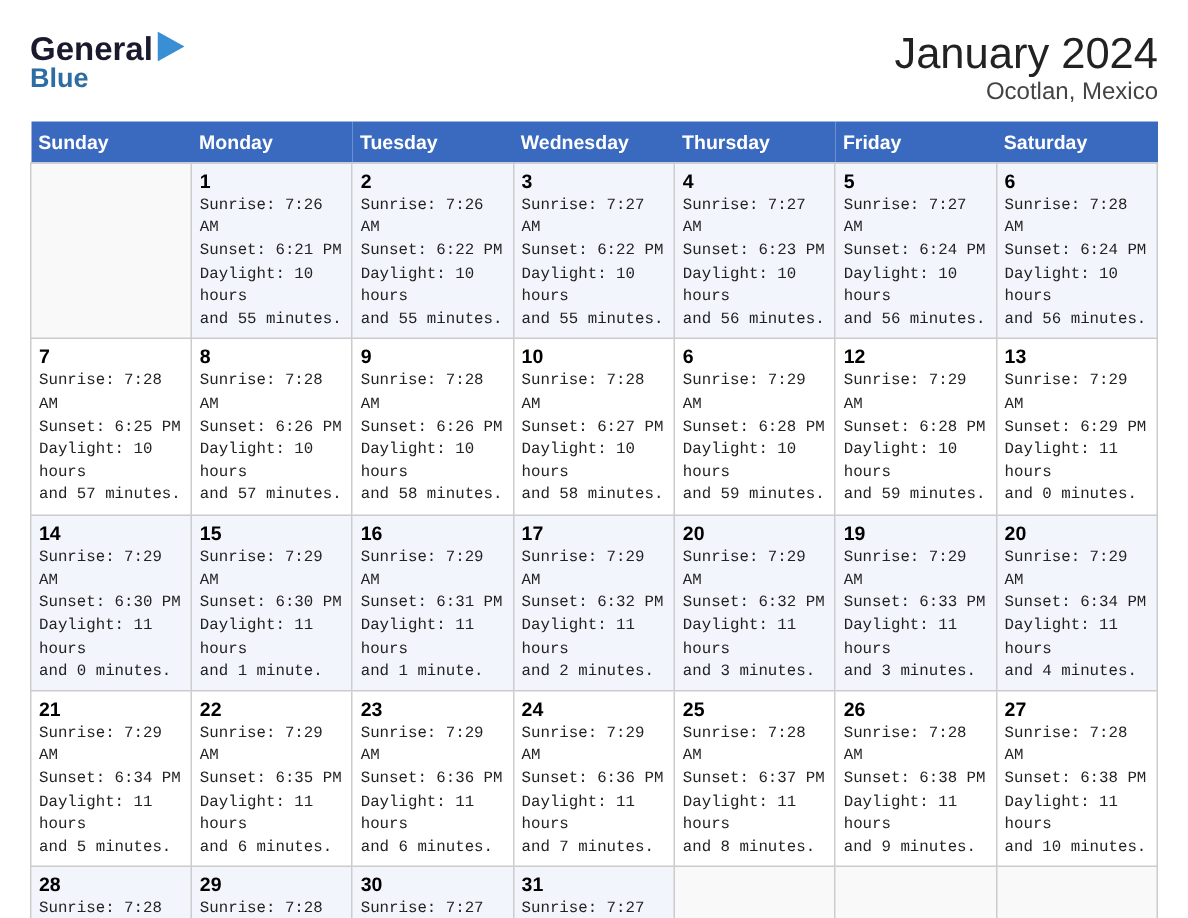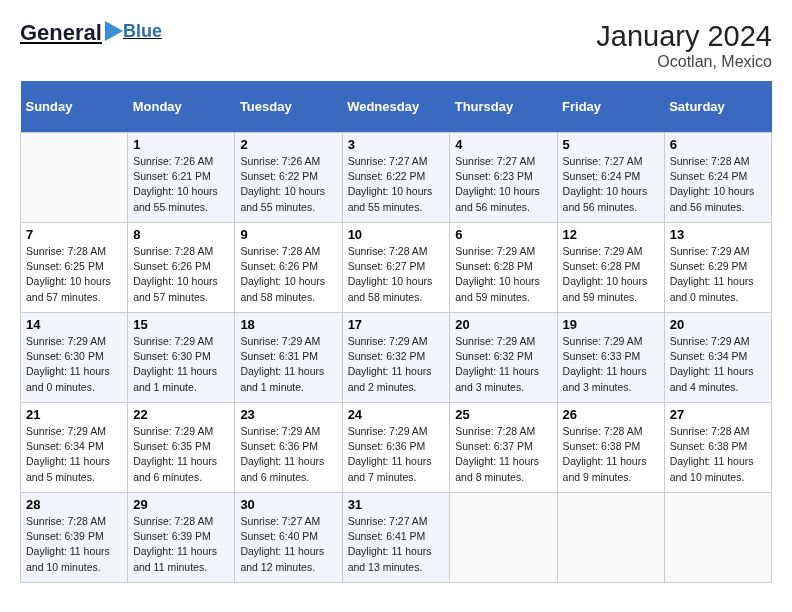--- a/index.html
+++ b/index.html
@@ -11,23 +11,22 @@
       padding: 20px;
     }
     .header {
       display: flex;
       justify-content: space-between;
       align-items: flex-start;
       margin-bottom: 10px;
     }
     .logo {
       display: flex;
-      flex-direction: row;
-      align-items: center;
-      text-decoration: underline;
+      flex-direction: column;
+      align-items: flex-start;
     }
     .title-block {
       text-align: right;
     }
     .month-title {
       font-size: 29px;
       font-weight: normal;
       color: #222;
     }
     .location {
@@ -35,41 +34,42 @@
       color: #444;
     }
     table {
       width: 100%;
       border-collapse: collapse;
       font-size: 11px;
     }
     thead tr th {
       background-color: #3a6abf;
       color: #fff;
-      padding: 18px 5px;
+      padding: 6px 5px;
       text-align: left;
       font-size: 13px;
       font-weight: bold;
     }
     tbody tr td {
       border: 1px solid #ccc;
       vertical-align: top;
       padding: 4px 5px;
       height: 90px;
       width: 108px;
     }
     tbody tr td .day-num {
       font-size: 13px;
       font-weight: bold;
       margin-bottom: 2px;
     }
     tbody tr td .day-info {
       font-size: 10.5px;
       line-height: 1.45;
       color: #222;
+      font-family: Liberation Mono, monospace;
     }
     tbody tr td.empty {
       background: #f9f9f9;
     }
     tbody tr:nth-child(odd) td {
       background-color: #f2f5fb;
     }
     tbody tr:nth-child(even) td {
       background-color: #fff;
     }
@@ -216,21 +216,21 @@
 and 0 minutes.</div>
         </td>
         <td>
           <div class="day-num">15</div>
           <div class="day-info" style="white-space: pre-line;">Sunrise: 7:29 AM
 Sunset: 6:30 PM
 Daylight: 11 hours
 and 1 minute.</div>
         </td>
         <td>
-          <div class="day-num">18</div>
+          <div class="day-num">16</div>
           <div class="day-info" style="white-space: pre-line;">Sunrise: 7:29 AM
 Sunset: 6:31 PM
 Daylight: 11 hours
 and 1 minute.</div>
         </td>
         <td>
           <div class="day-num">17</div>
           <div class="day-info" style="white-space: pre-line;">Sunrise: 7:29 AM
 Sunset: 6:32 PM
 Daylight: 11 hours

